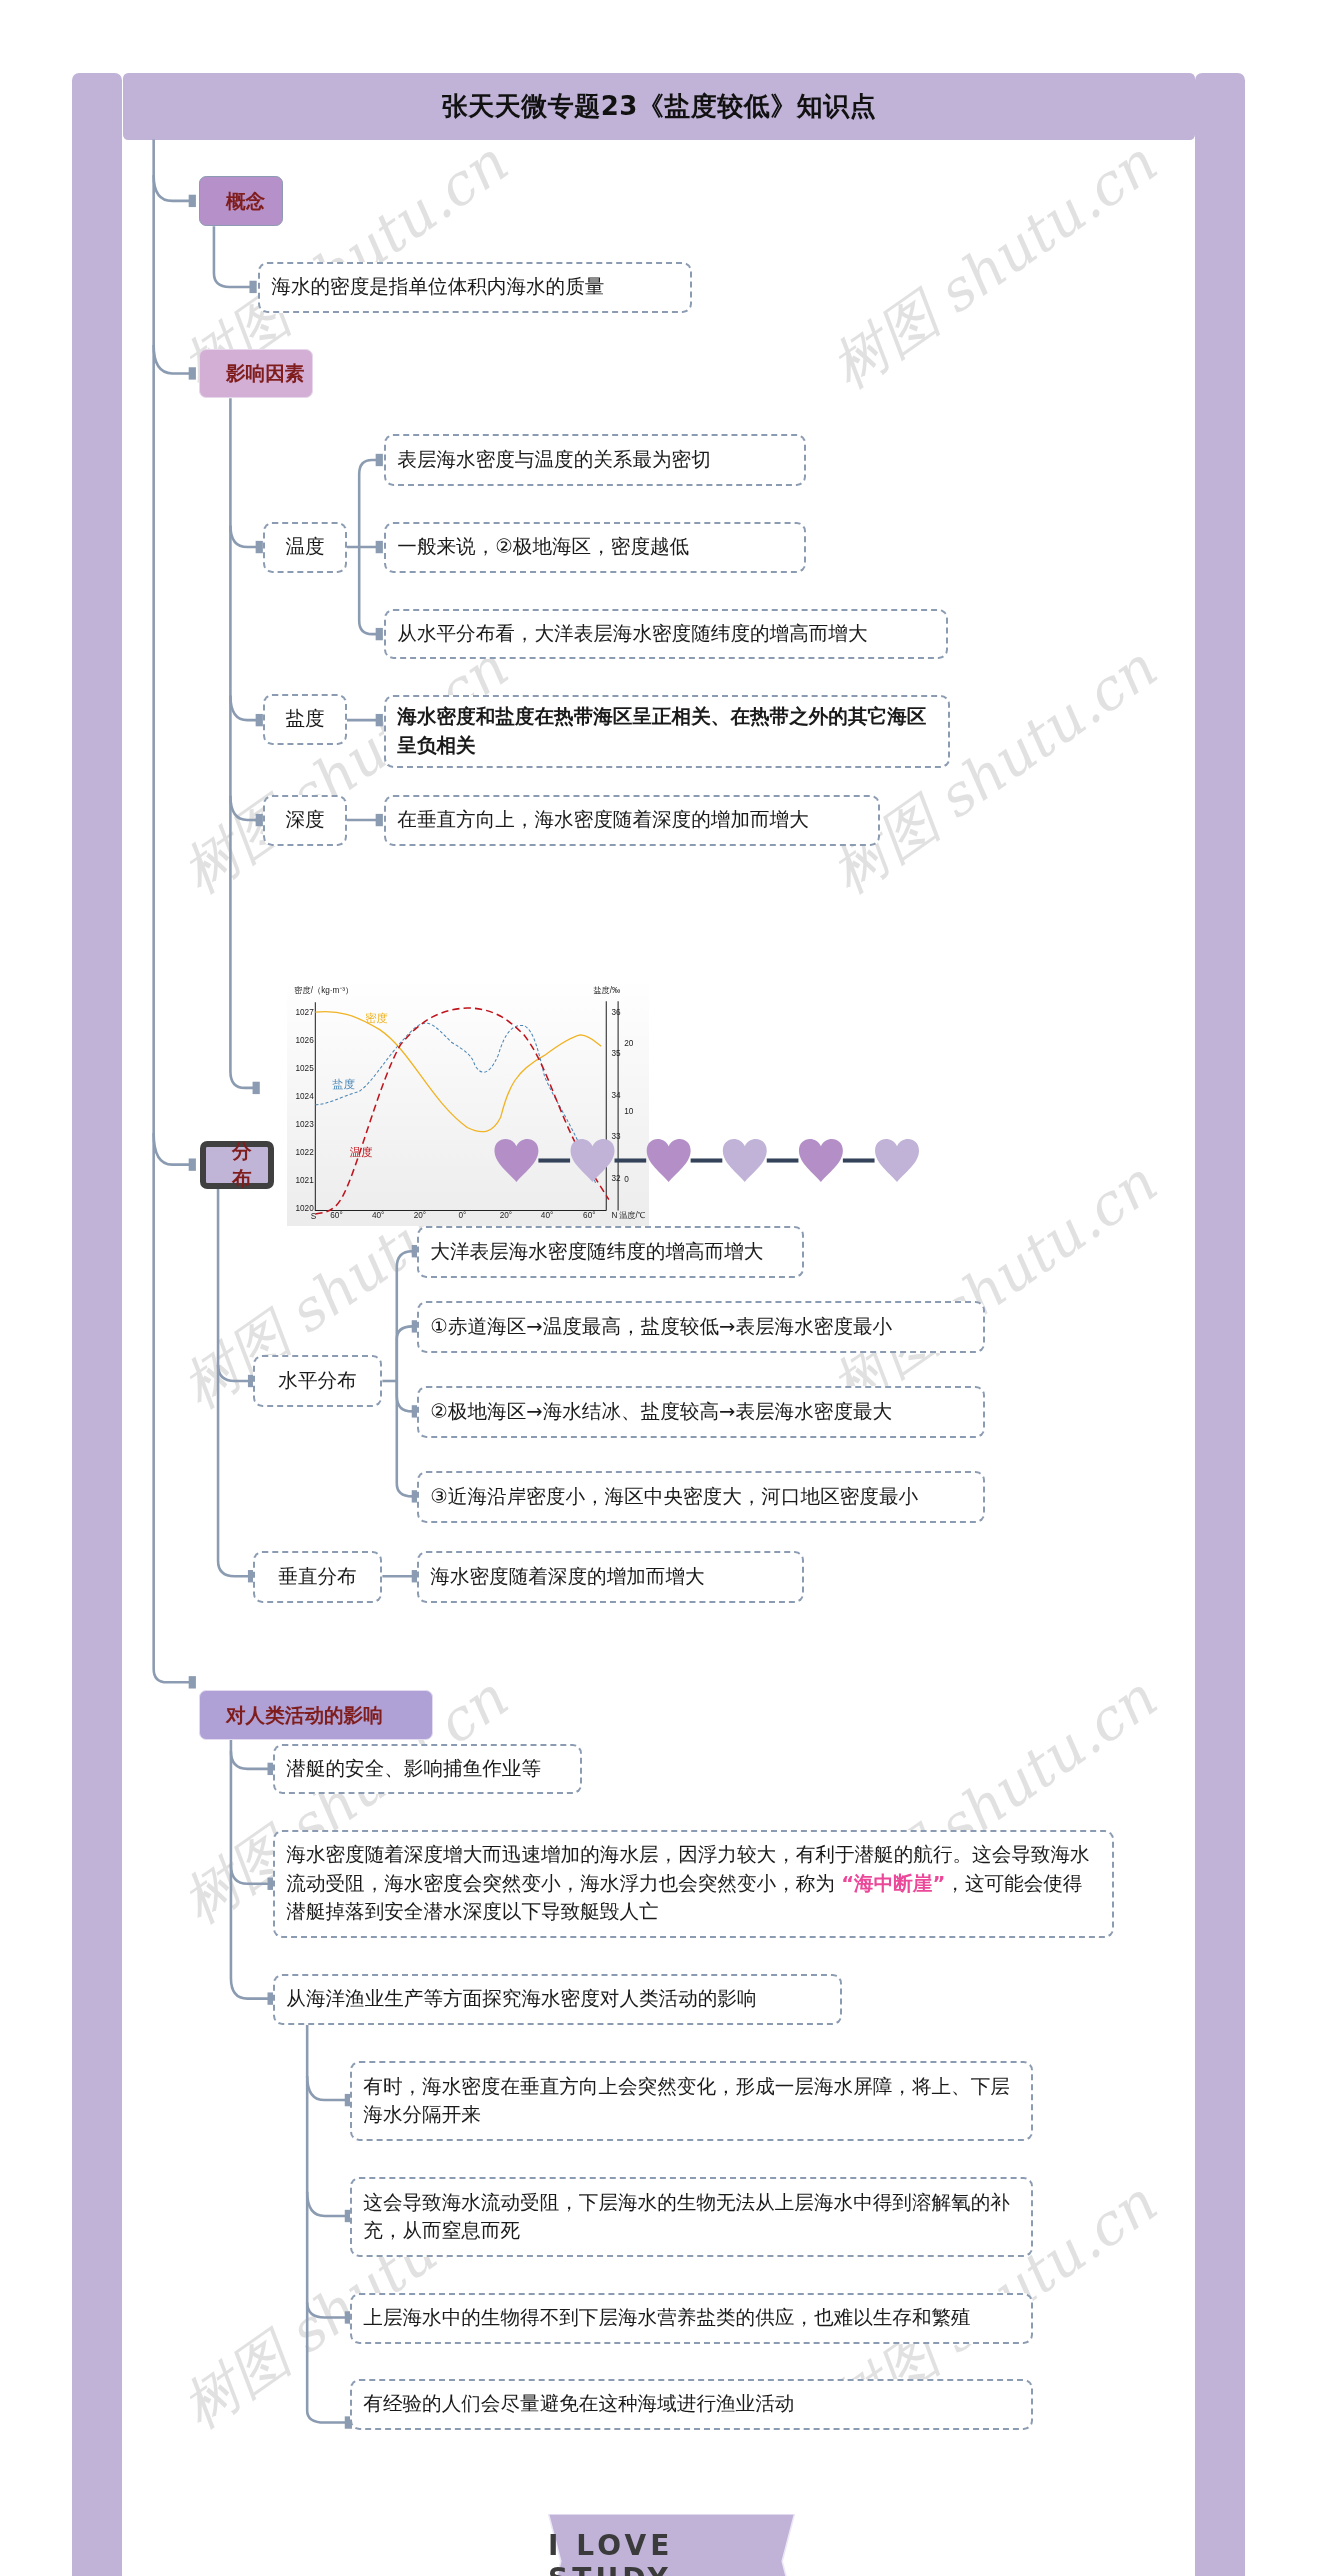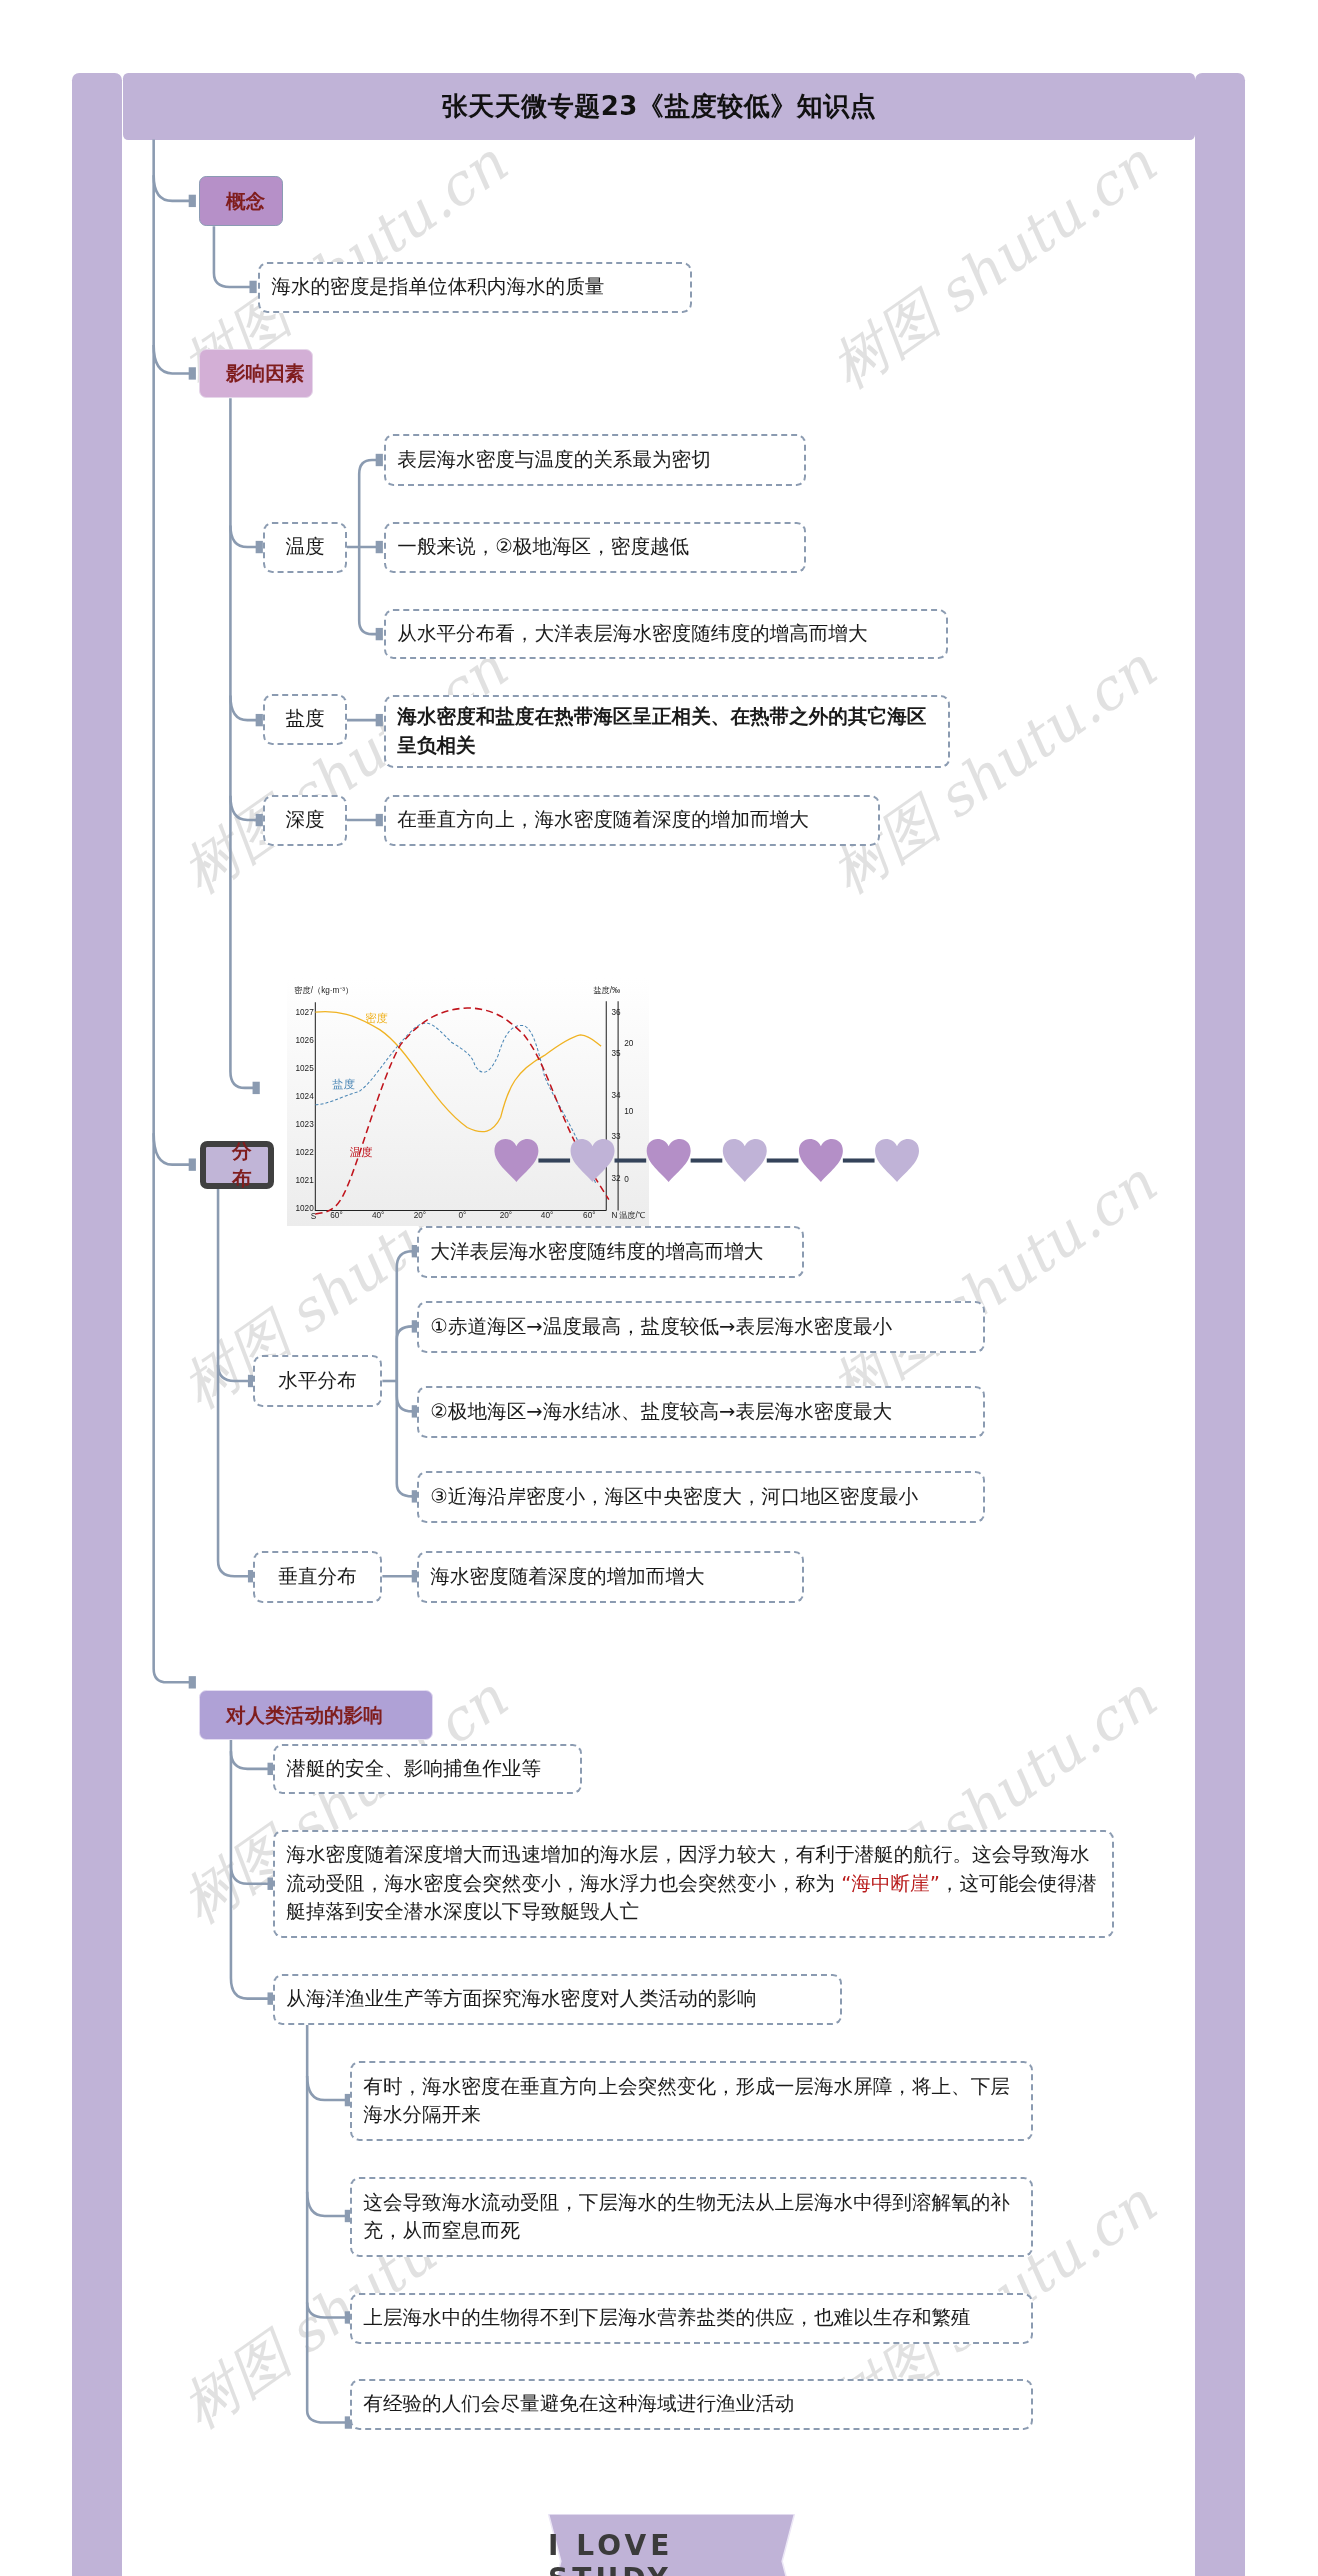--- a/index.html
+++ b/index.html
@@ -11,21 +11,21 @@
   .title-text { font-size:26px; font-weight:bold; color:#111; letter-spacing:0.5px; }
   .topic { border-radius:7.2px; display:flex; align-items:center; padding-left:26px; font-weight:bold; font-size:19.6px; color:#7f1d1d; }
   .t-concept { background:#b690c8; border:1.5px solid #8a9bb3; }
   .t-factor { background:#d3afd6; border:1px solid #e6d7ea; }
   .t-dist { background:#c1b5d7; border:6px solid #404040; }
   .t-human { background:#afa1d6; border:1px solid #e3dcf1; }
   .node { border:2.6px dashed #8b9bb1; border-radius:9.3px; background:#ffffff;
           display:flex; align-items:center; padding:0 10.3px 0 11.3px;
           font-size:19.6px; color:#1a1a1a; line-height:1.45; }
   .node.c { justify-content:center; padding:0; }
-  .red { color:#b91c1c; font-weight:normal; }
+  .red { color:#ec4899; font-weight:bold; }
   svg.lines { position:absolute; left:0; top:0; }
   .wm { position:absolute; font-family:"DejaVu Serif","Liberation Serif",serif; font-style:italic;
         font-size:57px; color:rgba(170,170,170,0.35); transform:rotate(-35deg); white-space:nowrap; pointer-events:none; }
   .badge-text { font-family:"DejaVu Sans","Liberation Sans",sans-serif; font-weight:bold; font-size:28px; color:#3b3b3b; letter-spacing:4.1px; }
   .chart-box { background:linear-gradient(#ffffff, #ececec); }
 </style>
 </head>
 <body>
 
 <div class="wm" style="left:155px;top:227px;">树图 shutu.cn</div>

